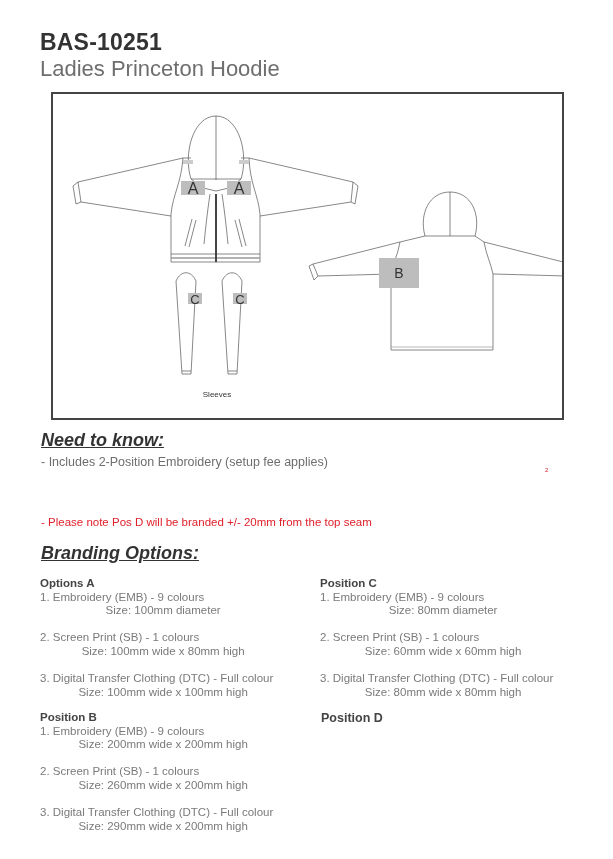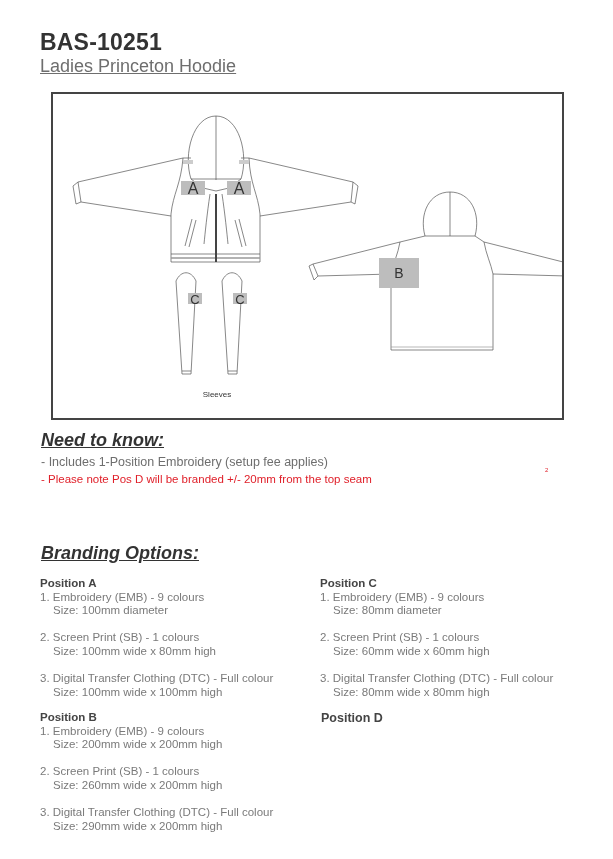--- a/index.html
+++ b/index.html
@@ -1,30 +1,30 @@
 <!DOCTYPE html>
 <html><head>
 <meta charset="utf-8">
 <style>
   html, body { margin: 0; padding: 0; background: #ffffff; }
   body { width: 613px; height: 859px; position: relative; overflow: hidden;
          font-family: "Liberation Sans", sans-serif; color: #333; }
   .abs { position: absolute; }
   .code { left: 40px; top: 29px; font-size: 23px; font-weight: bold; color: #333; letter-spacing: 0.2px; }
-  .name { left: 40px; top: 56px; font-size: 18px; color: #6e6e6e; text-decoration: underline; }
+  .name { left: 40px; top: 56px; font-size: 22px; color: #6e6e6e; }
   .frame { left: 51px; top: 92px; width: 509px; height: 324px; border: 2px solid #444; box-sizing: content-box; }
   .frame svg { position: absolute; left: 0; top: 0; }
   .h2 { font-size: 18px; font-weight: bold; text-decoration: underline; color: #333; font-style: italic; }
   .note { font-size: 12.5px; color: #6e6e6e; }
-  .note.red { color: #e0202a; }
+  .note.red { color: #e0202a; margin-top: 43px; }
   .tiny-red { font-size: 6px; color: #e0202a; }
   .pos { font-size: 11.5px; line-height: 13.6px; }
   .pos .ph { font-weight: bold; color: #444; font-size: 11.5px; }
   .pos .opt { color: #7a7a7a; margin-bottom: 13.5px; }
-  .pos .opt .sz { padding-left: 13px; }
+  .pos .opt .sz { padding-left: 13px; text-align: center; }
   .pos.d { font-size: 12.5px; line-height: 15px; }
   .pos.d .ph { font-size: 12.5px; }
   .pos.d .opt .sz { padding-left: 14px; }
   .lbl { font-family: "Liberation Sans", sans-serif; fill: #333; }
 </style>
 </head>
 <body>
 
 <div class="abs code">BAS-10251</div>
 <div class="abs name">Ladies Princeton Hoodie</div>
@@ -92,28 +92,28 @@
     <text class="lbl" x="140" y="100" font-size="16" text-anchor="middle">A</text>
     <text class="lbl" x="186" y="100" font-size="16" text-anchor="middle">A</text>
     <text class="lbl" x="346" y="184" font-size="14" text-anchor="middle">B</text>
     <text class="lbl" x="142" y="210" font-size="13" text-anchor="middle">C</text>
     <text class="lbl" x="187" y="210" font-size="13" text-anchor="middle">C</text>
     <text class="lbl" x="164" y="303" font-size="8" text-anchor="middle" fill="#444">Sleeves</text>
   </svg>
 </div>
 
 <div class="abs h2" style="left:41px; top:430px;">Need to know:</div>
-<div class="abs note" style="left:41px; top:455px;">- Includes 1-Position Embroidery (setup fee applies)</div>
+<div class="abs note" style="left:41px; top:455px;">- Includes 2-Position Embroidery (setup fee applies)</div>
 <div class="abs note red" style="left:41px; top:473px; font-size:11.5px;">- Please note Pos D will be branded +/- 20mm from the top seam</div>
 <div class="abs tiny-red" style="left:545px; top:467px;">2</div>
 
 <div class="abs h2" style="left:41px; top:543px;">Branding Options:</div>
 
 <div class="abs pos" style="left:40px; top:577px;">
-  <div class="ph">Position A</div>
+  <div class="ph">Options A</div>
   <div class="opt">
       <div>1. Embroidery (EMB) - 9 colours</div>
       <div class="sz">Size: 100mm diameter</div>
     </div>
   <div class="opt">
       <div>2. Screen Print (SB) - 1 colours</div>
       <div class="sz">Size: 100mm wide x 80mm high</div>
     </div>
   <div class="opt">
       <div>3. Digital Transfer Clothing (DTC) - Full colour</div>

